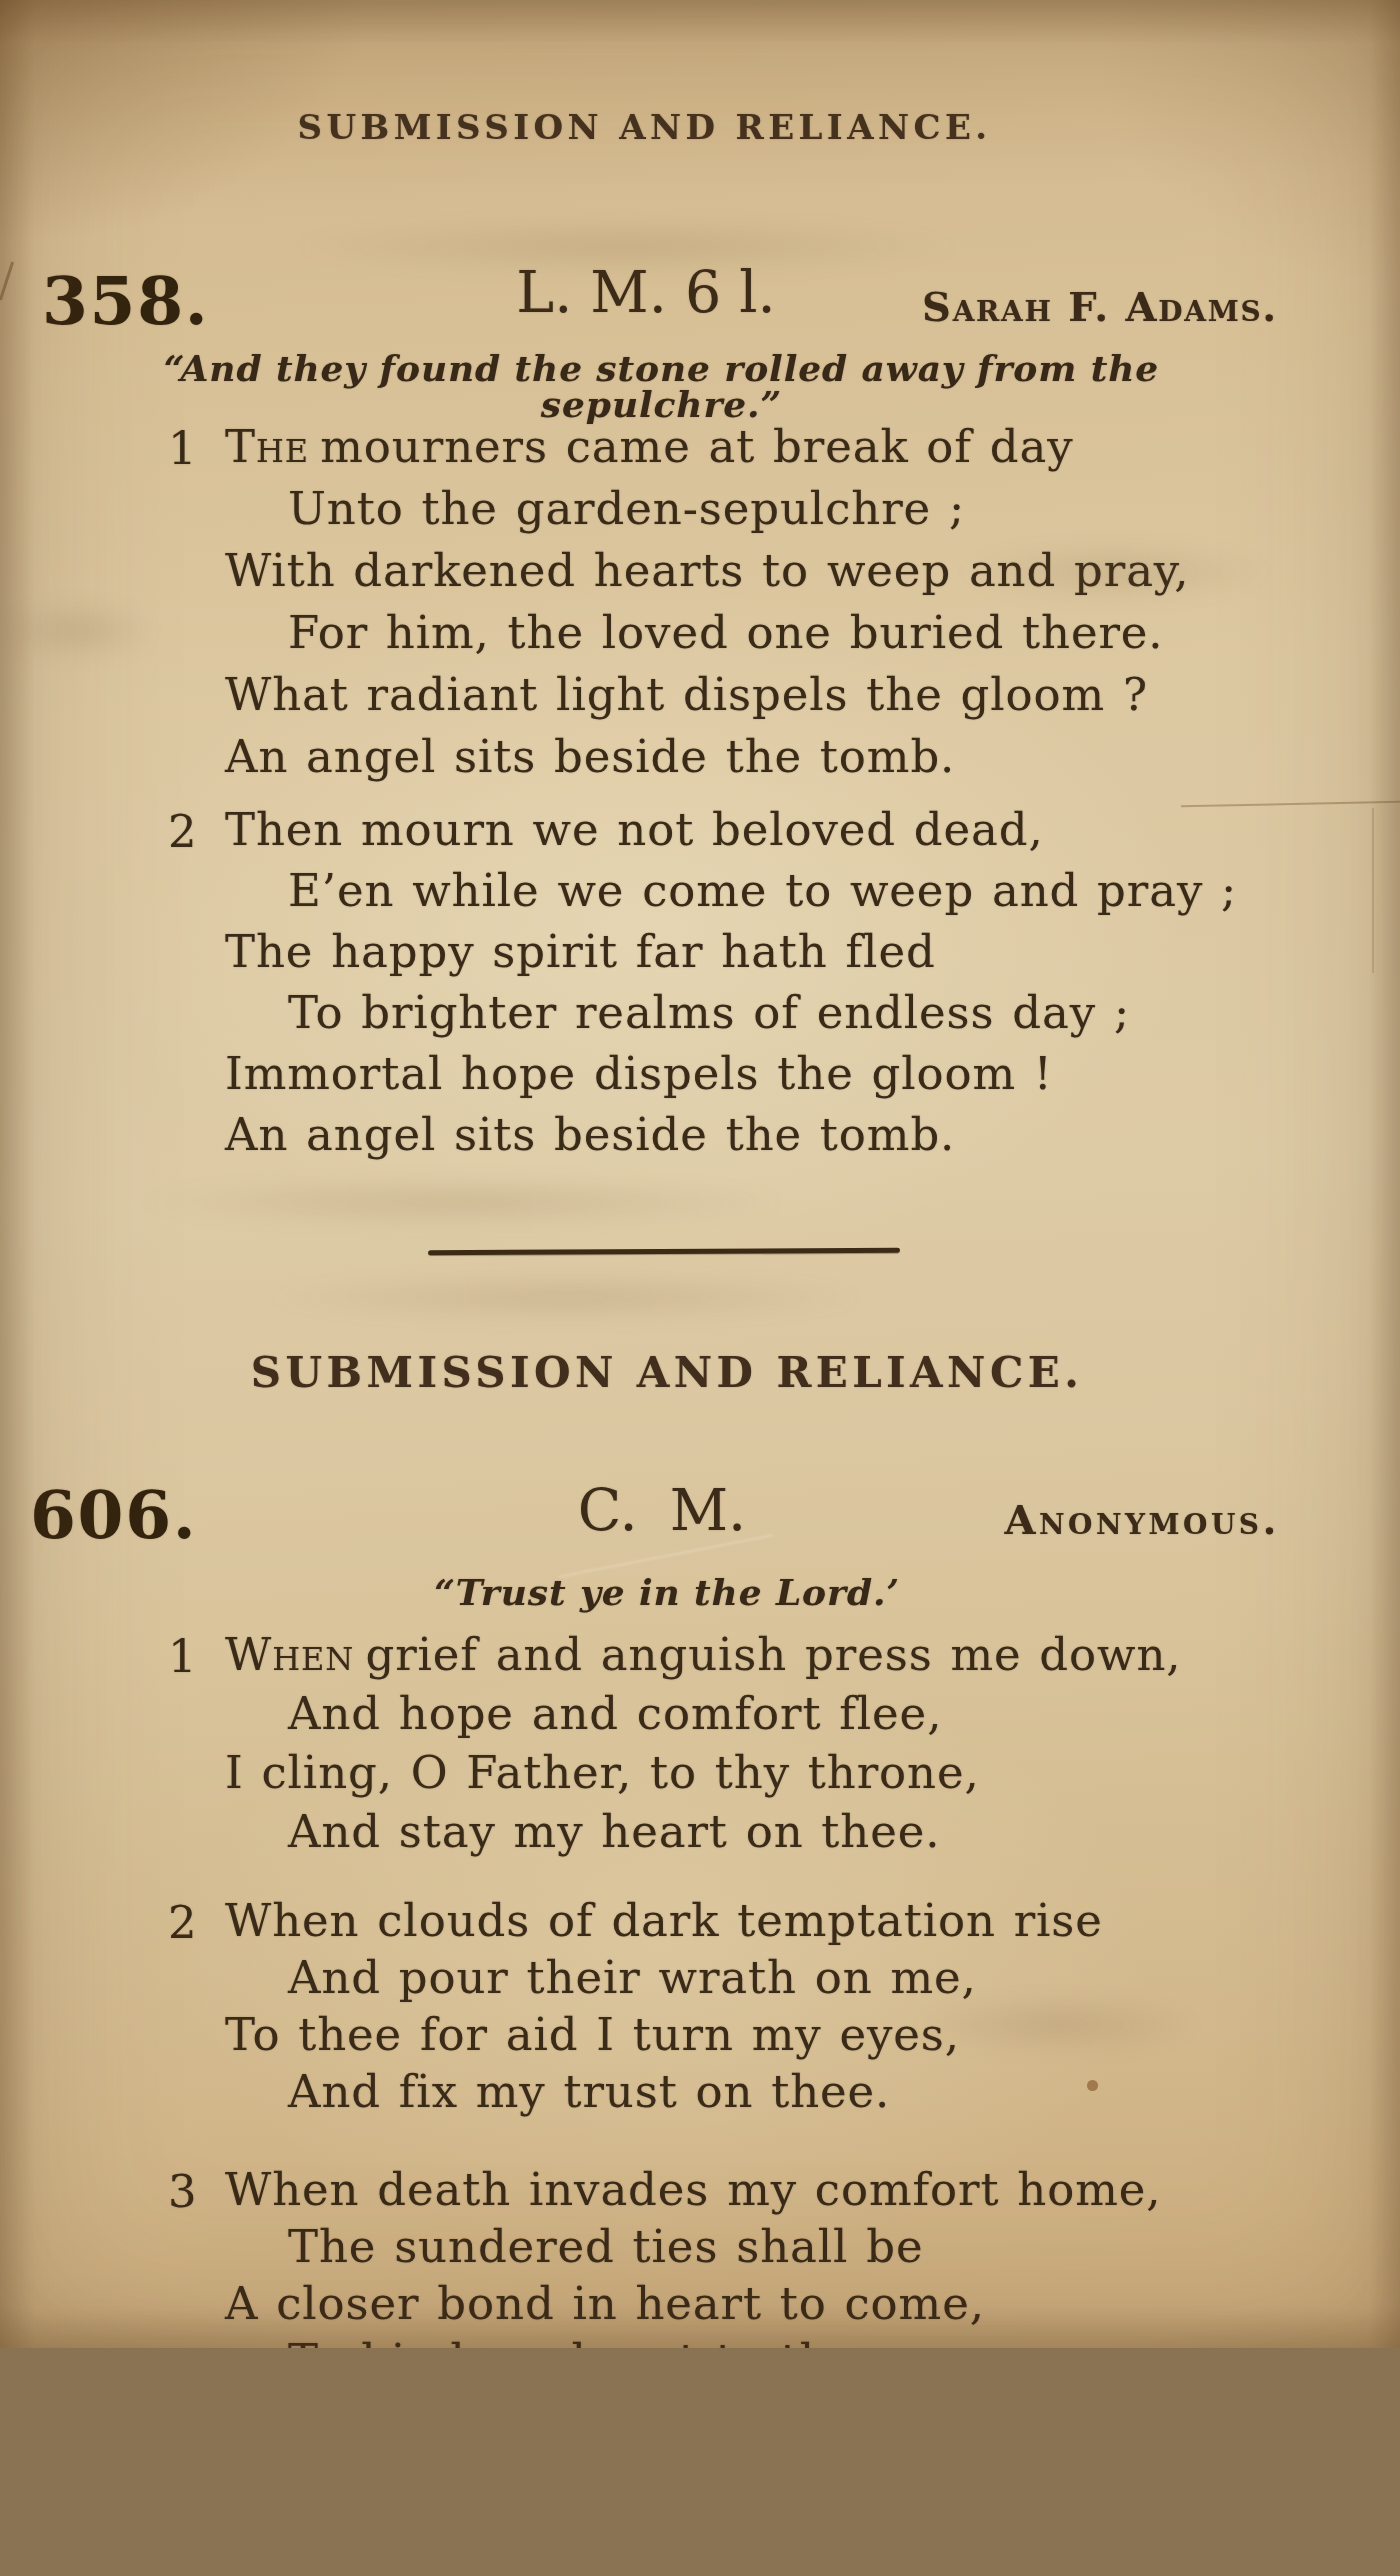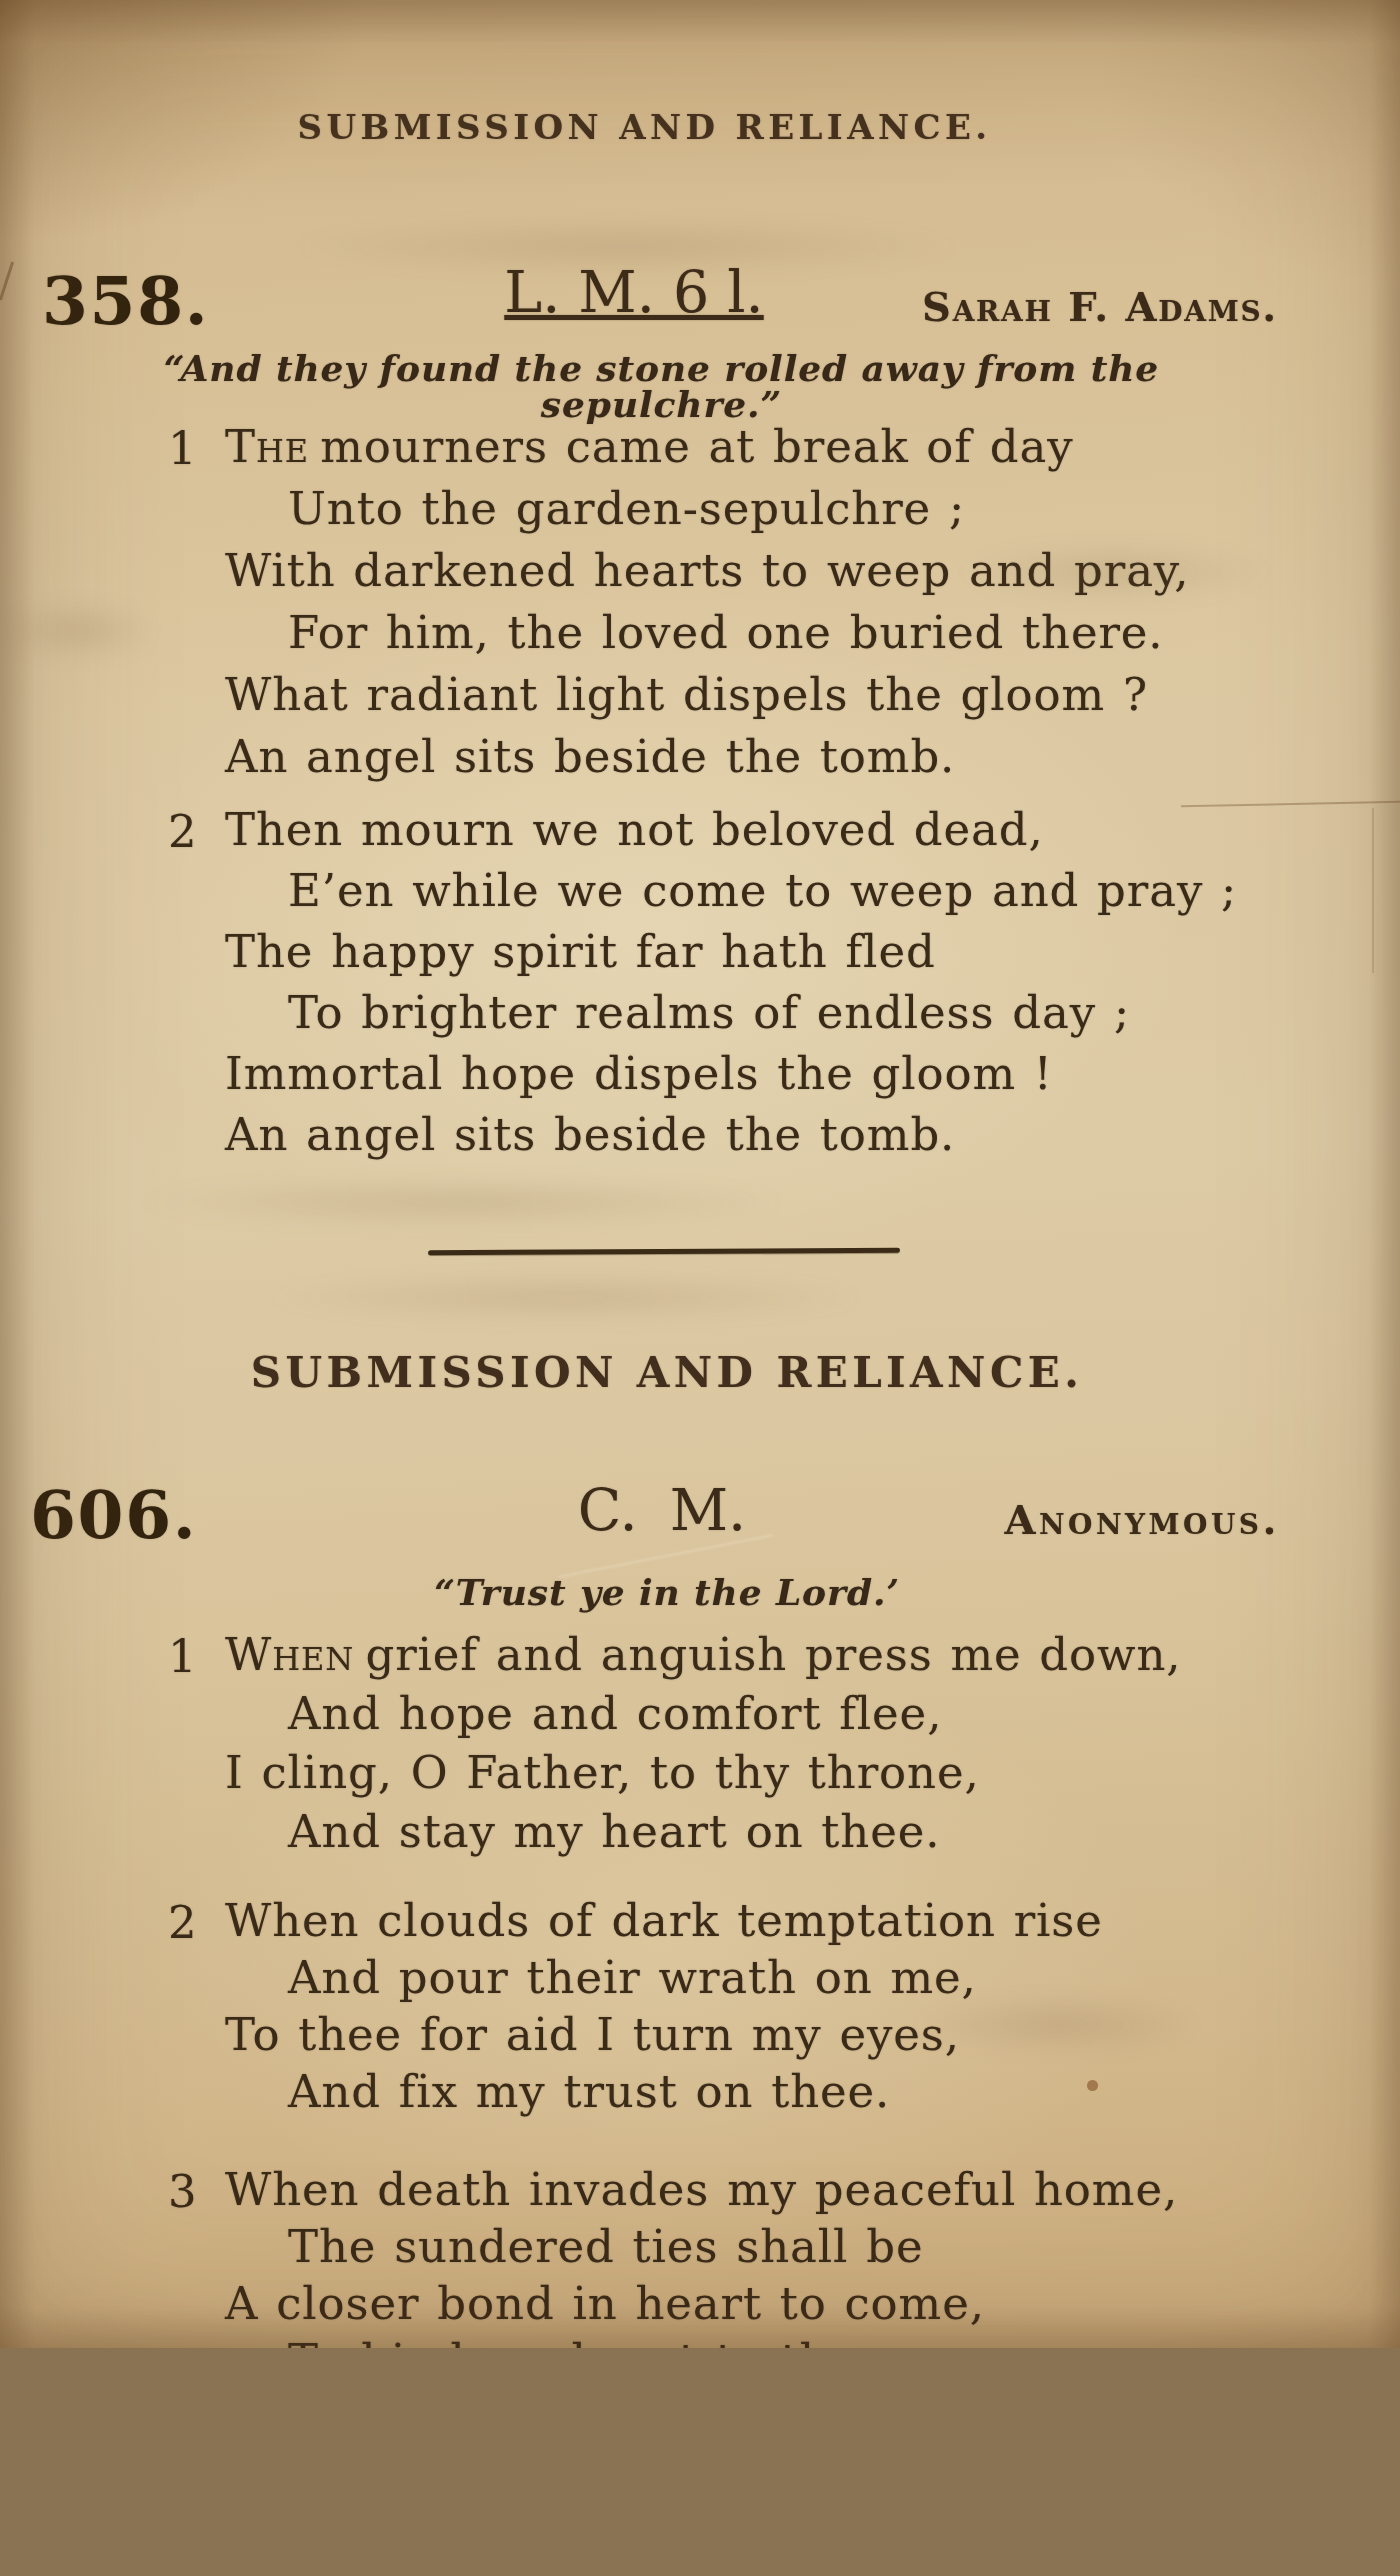--- a/index.html
+++ b/index.html
@@ -35,21 +35,21 @@
   .section-header{
     position:absolute;top:1352px;left:0;width:1334px;text-align:center;
     font-size:42px;font-weight:700;letter-spacing:4.4px;color:#422e1c;line-height:1;
   }
 
   .hymn-number{position:absolute;font-size:66px;font-weight:700;color:#33240f;letter-spacing:1.7px;line-height:1;}
   #n605{left:42px;top:268px;}
   #n606{left:30px;top:1482px;}
 
   .hymn-meter{position:absolute;font-size:57px;color:#3c2b18;line-height:1;text-align:center;}
-  #m605{left:0;width:1268px;top:264px;text-decoration:underline;}
+  #m605{left:12px;width:1268px;top:264px;}
   #m606{left:0;width:1324px;top:1482px;word-spacing:14px;}
 
   .hymn-author{
     position:absolute;font-variant:small-caps;font-weight:700;font-size:40px;
     line-height:1;color:#3c2b18;letter-spacing:1.7px;
   }
   #a605{right:122px;top:287px;}
   #a606{right:120px;top:1500px;letter-spacing:3.5px;}
 
   .epigraph{position:absolute;font-style:italic;font-weight:700;font-size:36px;line-height:1;color:#382818;letter-spacing:0.9px;text-align:center;}
@@ -149,21 +149,21 @@
     <div class="verse" id="v606-2">
       <span class="vnum">2</span>
       <div class="vline"><span class="ltext">When clouds of dark temptation rise</span></div>
       <div class="vline indent"><span class="ltext">And pour their wrath on me,</span></div>
       <div class="vline"><span class="ltext">To thee for aid I turn my eyes,</span></div>
       <div class="vline indent"><span class="ltext">And fix my trust on thee.</span></div>
     </div>
 
     <div class="verse" id="v606-3">
       <span class="vnum">3</span>
-      <div class="vline"><span class="ltext">When death invades my peaceful home,</span></div>
+      <div class="vline"><span class="ltext">When death invades my comfort home,</span></div>
       <div class="vline indent"><span class="ltext">The sundered ties shall be</span></div>
       <div class="vline"><span class="ltext">A closer bond in heart to come,</span></div>
       <div class="vline indent"><span class="ltext">To bind my heart to thee.</span></div>
     </div>
   </section>
 
   <div class="page-number">395</div>
 
   <div class="ghost" id="g1"></div>
   <div class="ghost" id="g2"></div>

